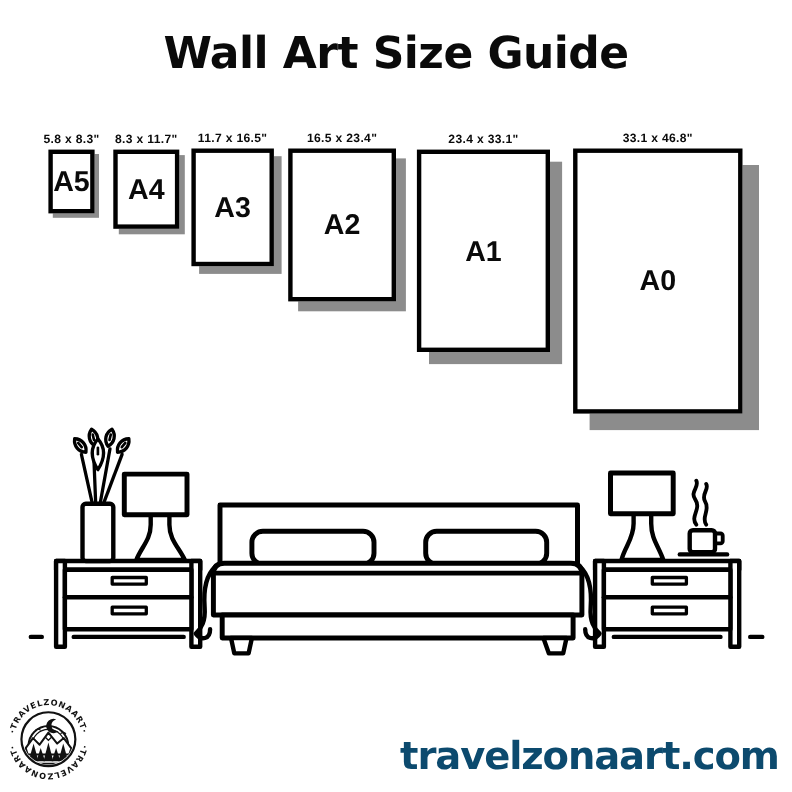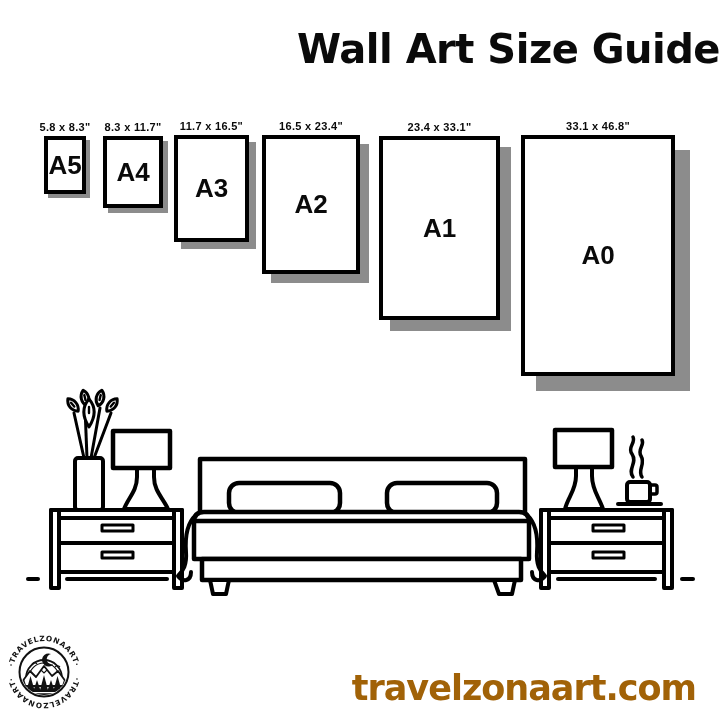--- a/index.html
+++ b/index.html
@@ -1,29 +1,29 @@
 <!DOCTYPE html>
 <html><head>
 <meta charset="utf-8">
 <style>
   html,body{margin:0;padding:0;background:#ffffff;}
   .canvas{position:relative;width:720px;height:720px;background:#ffffff;overflow:hidden;
           font-family:"Liberation Sans",sans-serif;color:#000;}
-  .title{position:absolute;left:0;top:26px;width:720px;text-align:right;
+  .title{position:absolute;left:0;top:26px;width:720px;text-align:center;
          font-family:"DejaVu Sans",sans-serif;font-weight:bold;font-size:40px;
          letter-spacing:-0.5px;color:#0a0a0a;}
   .frame{position:absolute;background:#ffffff;border:4px solid #000;box-sizing:border-box;
          display:flex;align-items:center;justify-content:center;}
   .frame .dim{position:absolute;top:-19px;left:50%;transform:translateX(-50%);
               white-space:nowrap;font-weight:bold;font-size:11px;letter-spacing:0.3px;color:#0a0a0a;}
   .frame .code{font-weight:bold;font-size:26px;color:#0a0a0a;}
   .illus{position:absolute;left:0;top:380px;}
   .logo{position:absolute;left:6px;top:628px;}
-  .website{position:absolute;right:24px;top:668px;font-family:"DejaVu Sans",sans-serif;
-           font-weight:bold;font-size:35px;letter-spacing:-1px;color:#a16207;}
+  .website{position:absolute;right:12px;top:668px;font-family:"DejaVu Sans",sans-serif;
+           font-weight:bold;font-size:35px;letter-spacing:-1px;color:#0c4a6e;}
 </style>
 </head>
 <body>
 
 <div class="canvas">
 
   <div class="title">Wall Art Size Guide</div>
 
   <div id="frames">
       <div class="frame" style="left: 44px; top: 136px; width: 42px; height: 58px; box-shadow: rgb(140, 140, 140) 4px 4px 0px 0px;">

